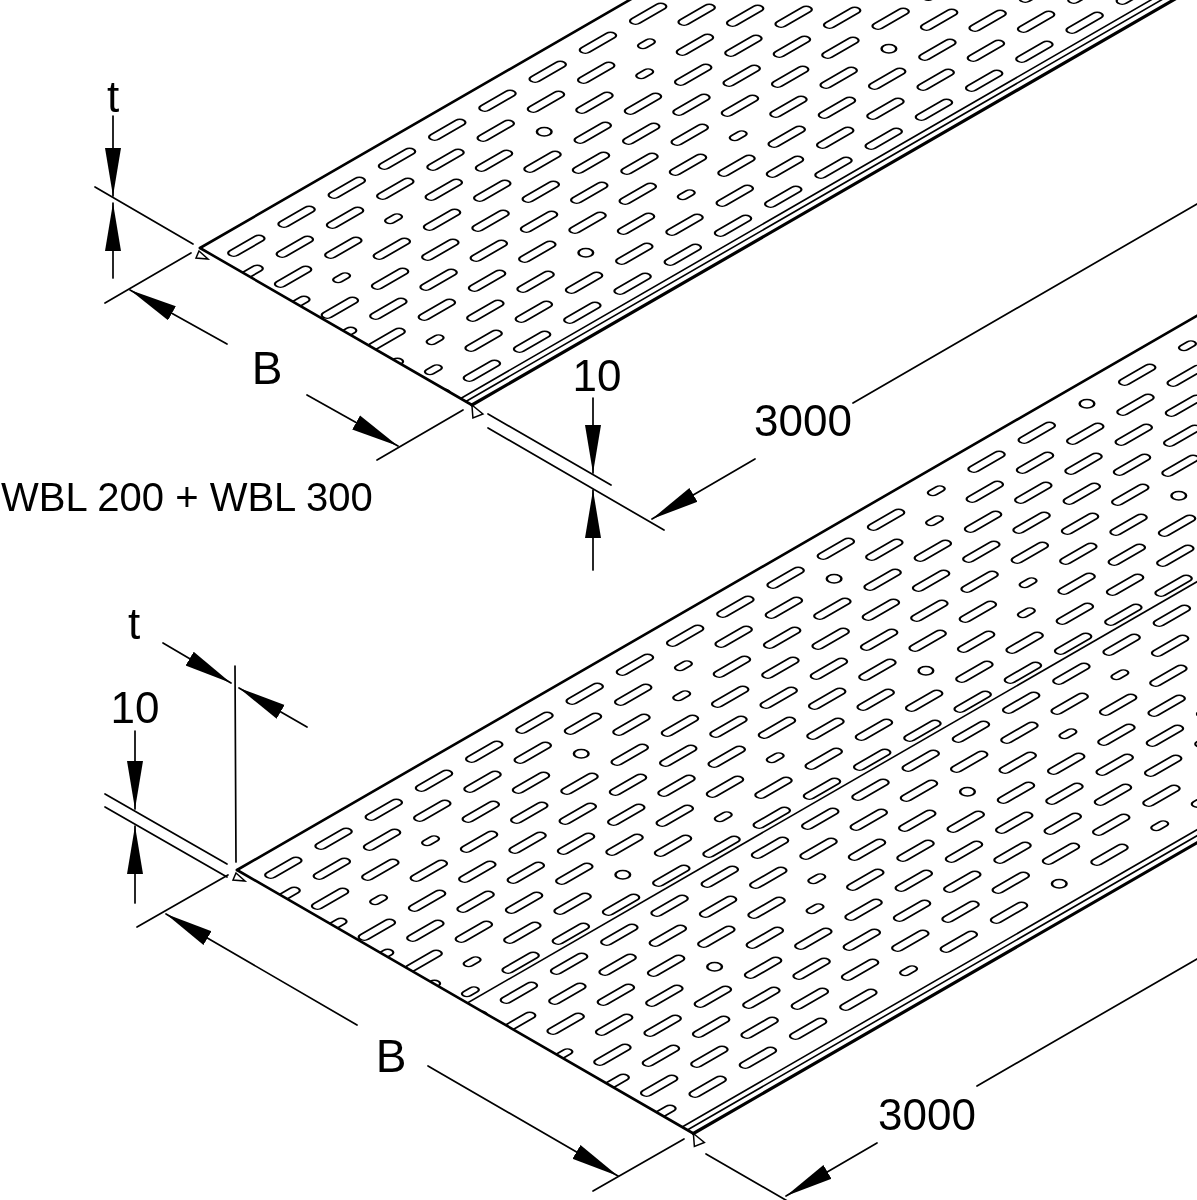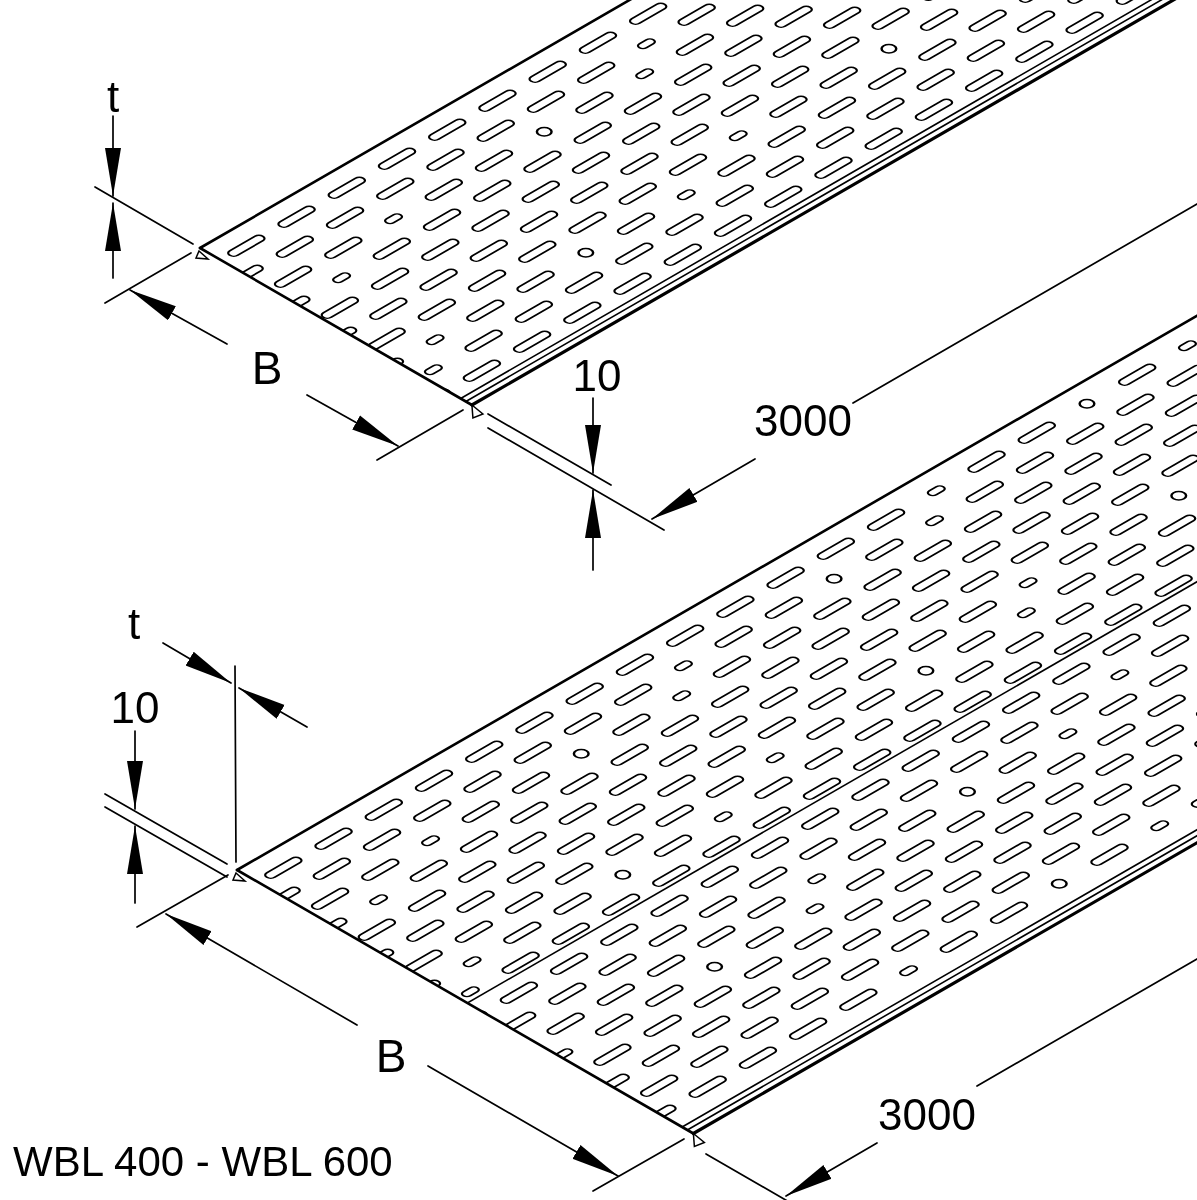--- a/index.html
+++ b/index.html
@@ -763,19 +763,19 @@
         <line x1="706" y1="1154" x2="803" y2="1210" stroke="#000000" stroke-width="1.7" stroke-linecap="round"></line>
         <line x1="877" y1="1143" x2="786" y2="1196" stroke="#000000" stroke-width="1.7" stroke-linecap="round" marker-end="url(#ah)"></line>
         <line x1="977" y1="1086" x2="1197" y2="959" stroke="#000000" stroke-width="1.7" stroke-linecap="round"></line>
       </g>
     </svg>
 
   <div class="lbl" style="left:113px;top:97px" id="lbl-t1">t</div>
   <div class="lbl" style="left:597px;top:376px" id="lbl-10-1">10</div>
   <div class="lbl big" style="left:267px;top:368px" id="lbl-B1">B</div>
   <div class="lbl" style="left:803px;top:421px" id="lbl-3000-1">3000</div>
+  <div class="caption" style="left:1px;top:477px" id="cap1">WBL 200 + WBL 300</div>
 
   <div class="lbl" style="left:134px;top:624px" id="lbl-t2">t</div>
   <div class="lbl" style="left:135px;top:708px" id="lbl-10-2">10</div>
   <div class="lbl big" style="left:391px;top:1056px" id="lbl-B2">B</div>
   <div class="lbl" style="left:927px;top:1115px" id="lbl-3000-2">3000</div>
-  <div class="caption" style="left:13px;top:1141px" id="cap2">WBL 400 - WBL 600</div>
 </div>
 
 </body></html>

